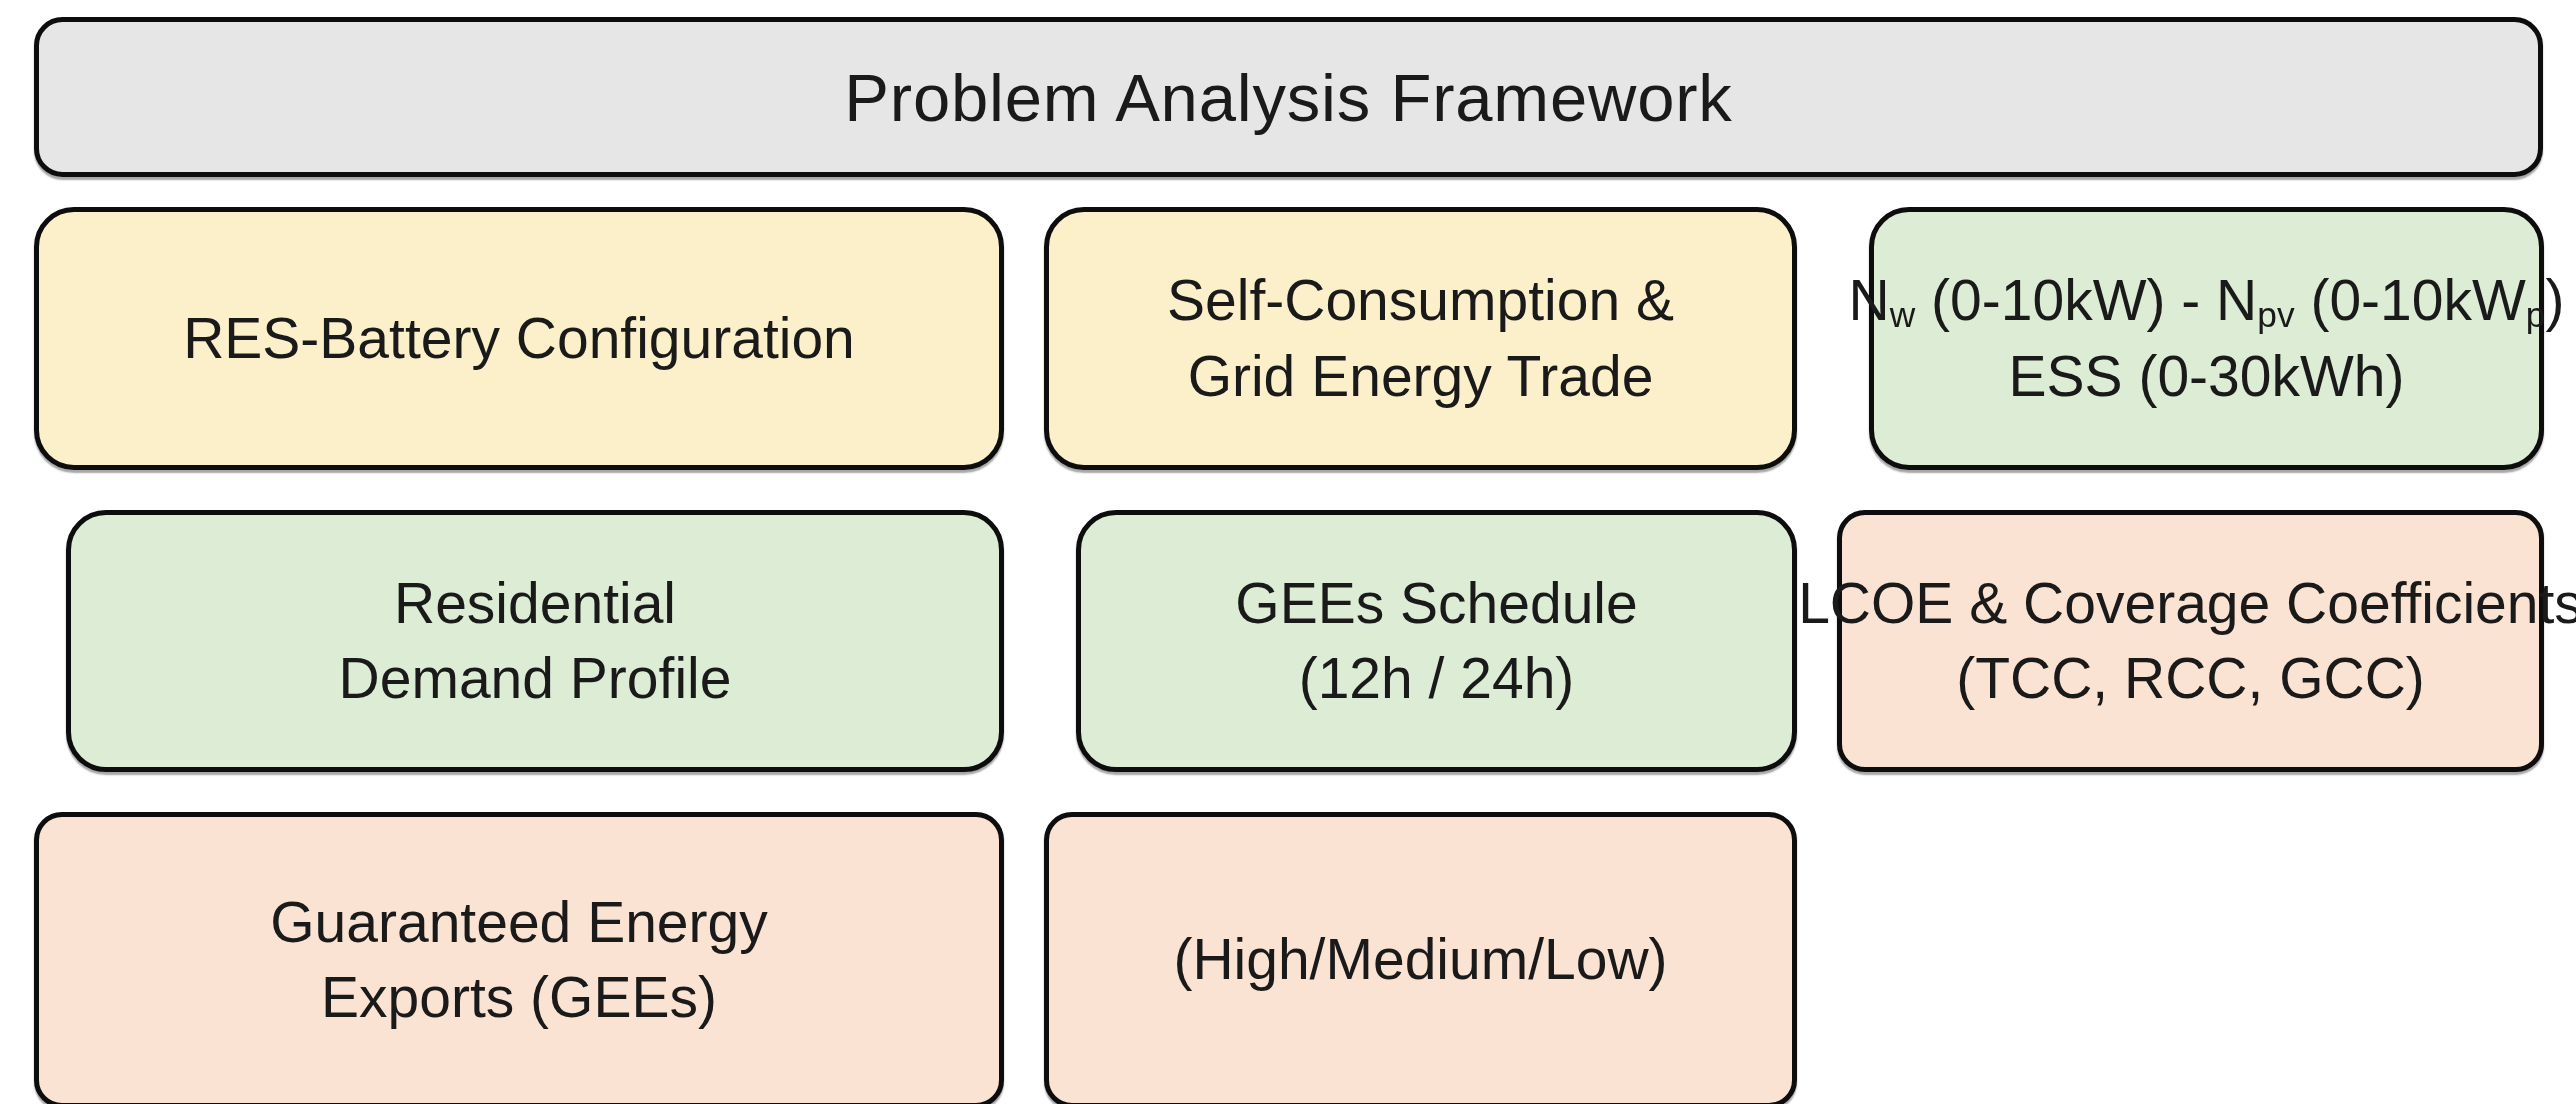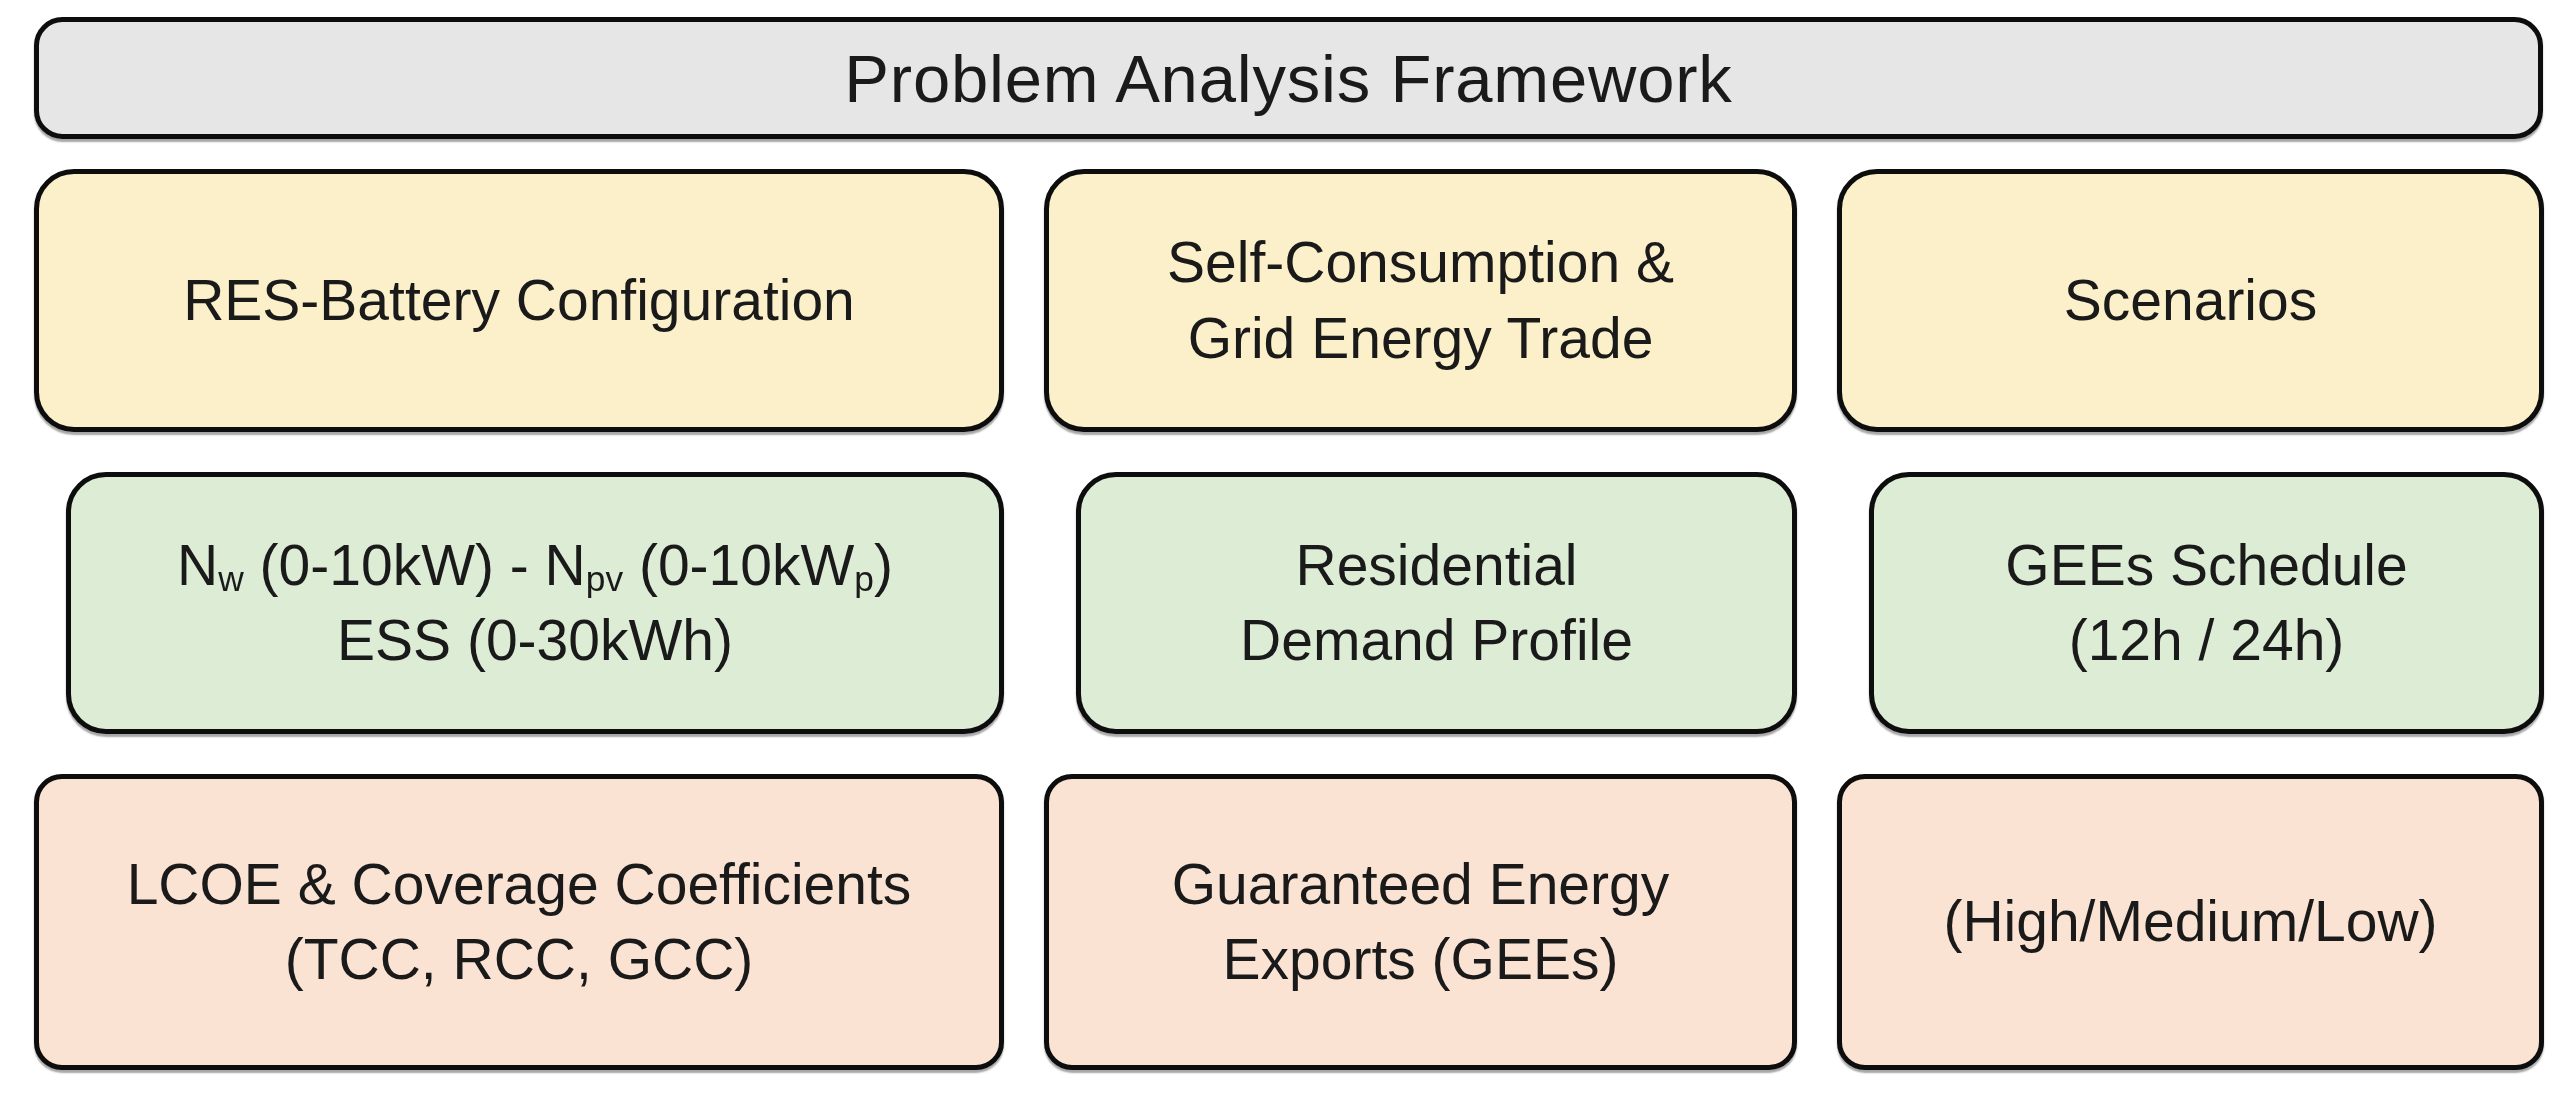--- a/index.html
+++ b/index.html
@@ -17,21 +17,21 @@
     width: 2576px;
     height: 1104px;
     background: #ffffff;
     padding: 17px 34px 0 34px;
     font-family: "Liberation Sans", "DejaVu Sans", sans-serif;
     color: var(--text);
     overflow: hidden;
   }
   .frame-header {
     width: 2509px;
-    height: 122px;
+    height: 160px;
     background: var(--header-bg);
     border: 5.9px solid var(--border);
     border-radius: 28.6px;
     display: flex;
     align-items: center;
     justify-content: center;
     font-size: 67px;
     letter-spacing: 0.8px;
     margin-bottom: 30px;
     box-shadow: 0 2.5px 1.7px rgba(0,0,0,0.35);
@@ -82,23 +82,20 @@
 
     <div class="box row-category">
       <div class="line">RES-Battery Configuration</div>
     </div>
 
     <div class="box row-category">
       <div class="line">Self-Consumption &amp;</div>
       <div class="line">Grid Energy Trade</div>
     </div>
 
-    <div class="box row-category">
-      <div class="line">Scenarios</div>
-    </div>
 
     <div class="box row-parameter">
       <div class="line"><span>N</span><sub>w</sub><span> (0-10kW) - N</span><sub>pv</sub><span> (0-10kW</span><sub>p</sub><span>)</span></div>
       <div class="line">ESS (0-30kWh)</div>
     </div>
 
     <div class="box row-parameter">
       <div class="line">Residential</div>
       <div class="line">Demand Profile</div>
     </div>

